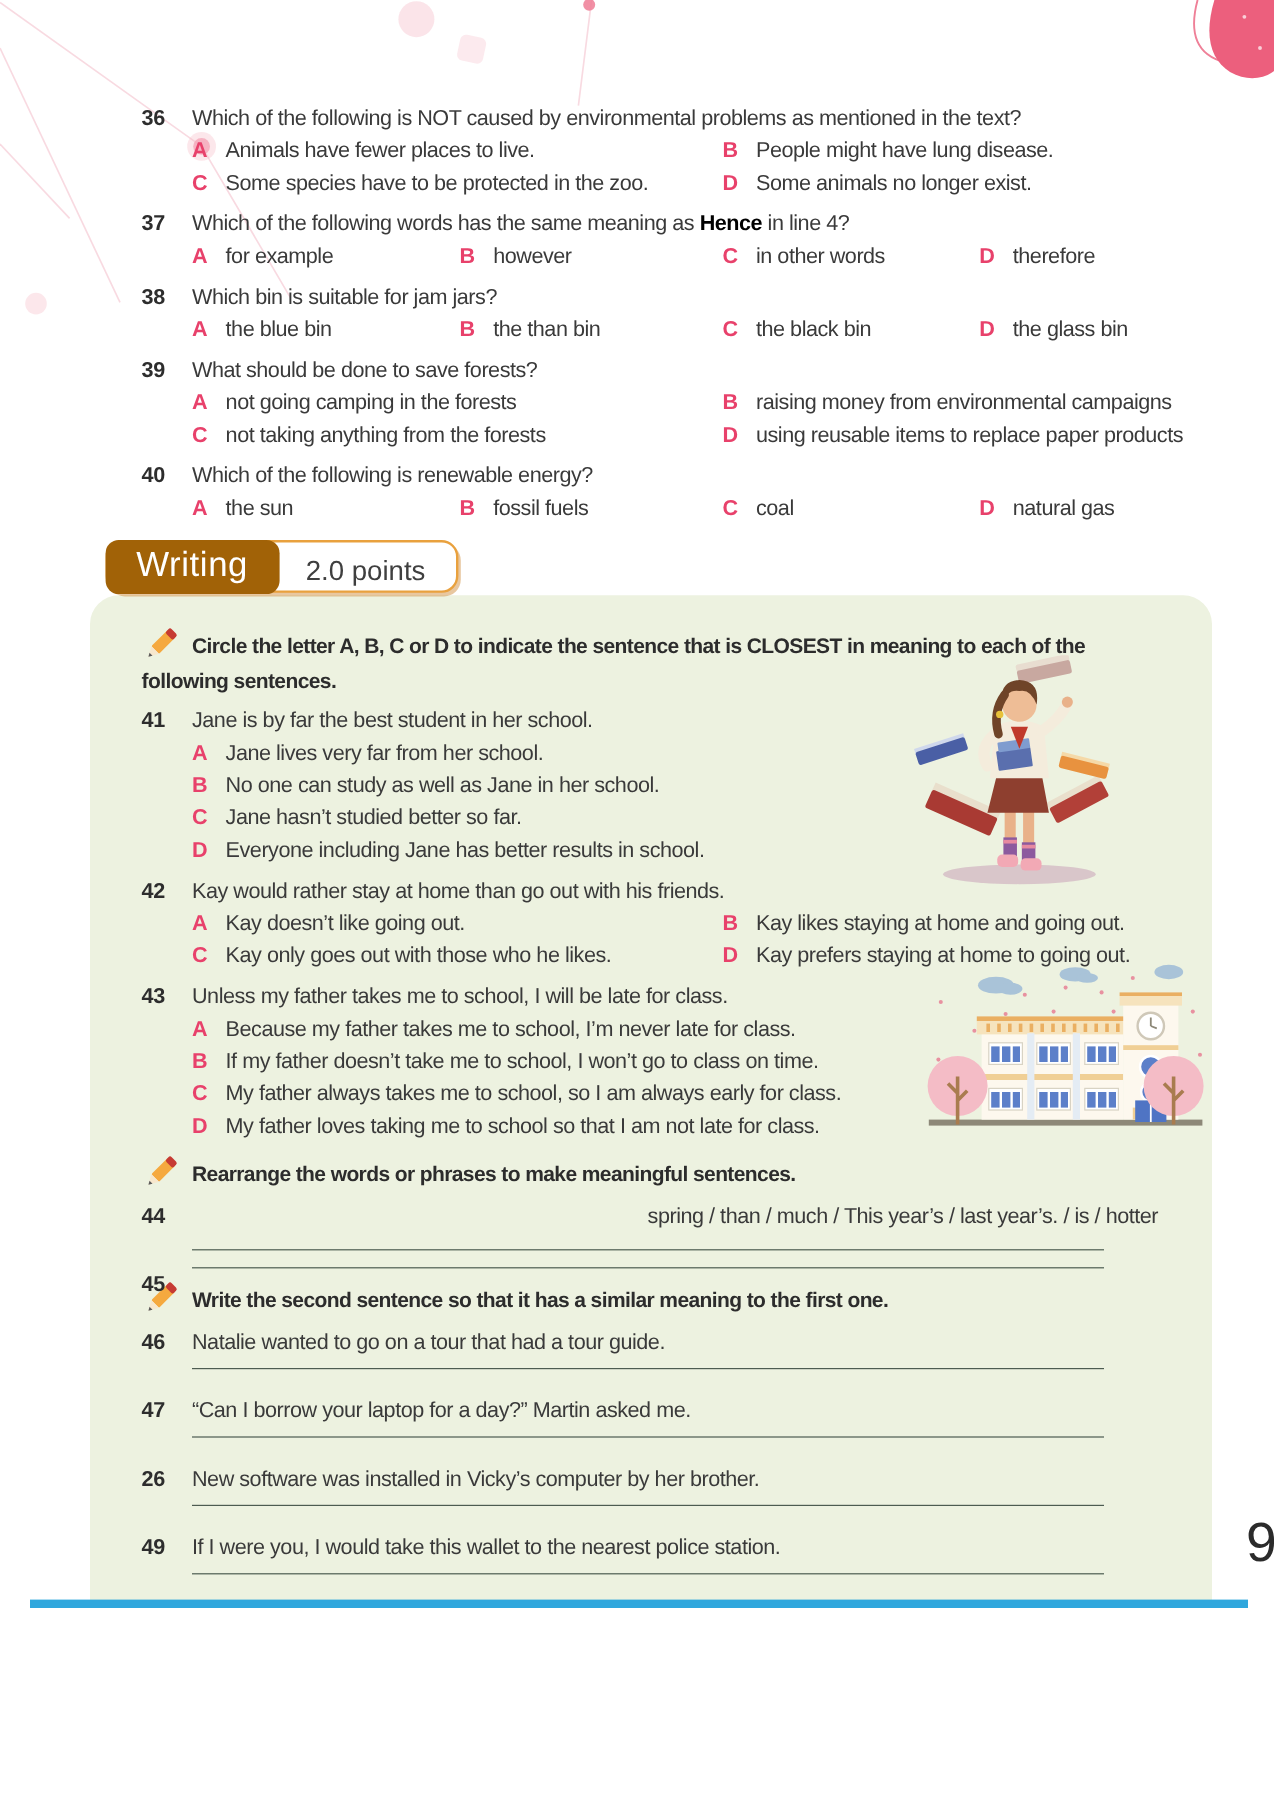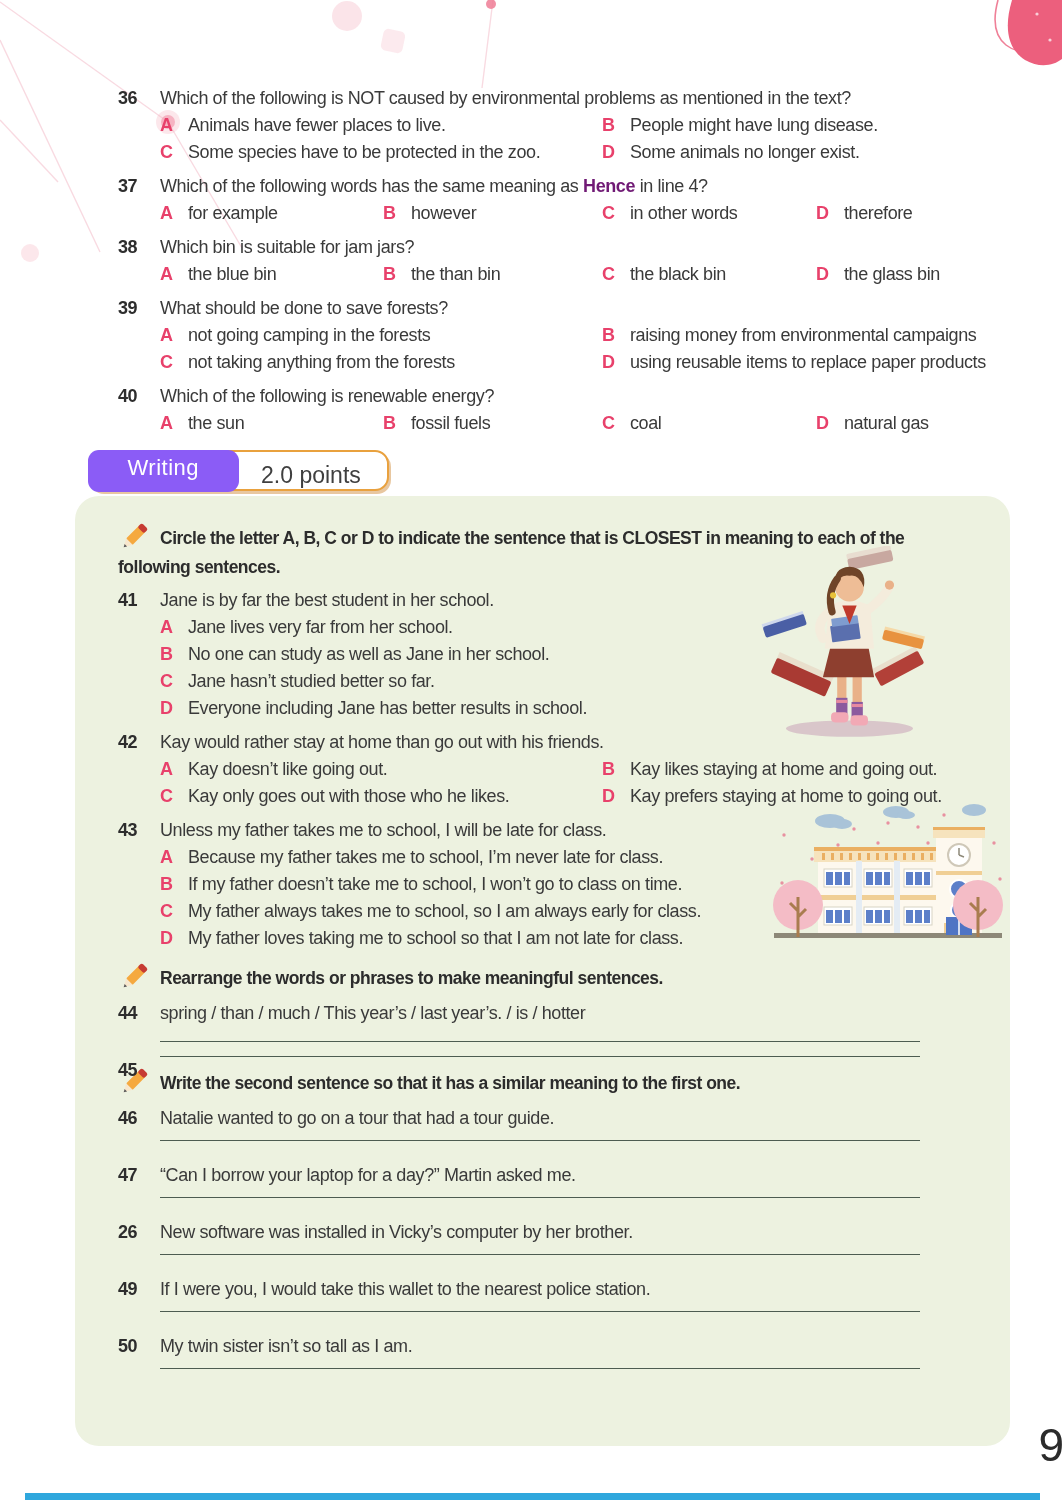--- a/index.html
+++ b/index.html
@@ -1,48 +1,48 @@
 <!DOCTYPE html>
 <html><head>
 <meta charset="utf-8">
 <style>
   html,body{margin:0;padding:0;background:#ffffff;}
-  .page{position:relative;width:1062px;height:1500px;background:#fff;overflow:hidden;
+  .page{position:relative;width:1062px;height:1340px;background:#fff;overflow:hidden;
         font-family:"Liberation Sans",sans-serif;color:#3a3a3a;font-size:18px;letter-spacing:-0.4px;}
   .decor{position:absolute;pointer-events:none;}
   
   .reading{position:absolute;top:84px;left:118px;width:904px;z-index:2;}
   .q{position:relative;padding-left:42px;margin-bottom:6px;}
   .q-num{position:absolute;left:0;top:0;font-weight:bold;color:#2d2d2d;line-height:28px;}
   .q-text{line-height:28px;color:#3a3a3a;}
-  .q-text b{color:#701a75;}
+  .q-text b{color:#000000;}
   .opt{display:flex;line-height:27px;}
   .opt-letter{font-weight:bold;color:#e8416b;flex:0 0 28px;}
   .opt-text{flex:1 1 auto;}
   .opts.row4{display:grid;grid-template-columns:223px 219px 214px 1fr;}
   .opts.grid2{display:grid;grid-template-columns:442px 1fr;}
   .opts.stack .opt{display:flex;}
   
   .writing-badge{position:absolute;top:450px;left:88px;display:inline-flex;align-items:stretch;
         background:#fff;border:2.5px solid #e9a13e;border-radius:14px;z-index:2;
         box-shadow:2px 3px 0 rgba(209,144,66,0.5);}
-  .badge-title{background:#8b5cf6;color:#fff;font-size:22px;letter-spacing:.5px;
-        padding:5px 40px 7px;border-radius:11px;margin:-2.5px;margin-right:0;}
+  .badge-title{background:#a16207;color:#fff;font-size:29px;letter-spacing:.5px;
+        padding:5px 26px 7px;border-radius:11px;margin:-2.5px;margin-right:0;}
   .badge-points{font-size:23px;color:#3f3f3f;padding:10px 26px 0 22px;letter-spacing:0;text-align:center;}
   
   .green-box{position:absolute;top:496px;left:75px;width:935px;height:950px;background:#edf2e0;
         border-radius:24px;box-sizing:border-box;padding:24px 45px 0 43px;z-index:1;}
   .instr{font-weight:bold;color:#2c2c2c;font-size:17.5px;letter-spacing:-0.5px;line-height:29px;margin:0 0 4px 0;}
   .instr .pencil{vertical-align:-8px;margin-right:8px;}
   .instr-mid{margin-top:8px;margin-bottom:6px;}
   .gq{position:relative;padding-left:42px;margin-bottom:6px;}
   .wq{position:relative;padding-left:42px;}
   .wq .sentence{line-height:28px;}
   .ans-line{border-bottom:1.6px solid #4d5c51;width:760px;}
-  .rearr{}
+  .rearr{text-align:right;}
   .rearr .ans-line{margin-top:14px;}
   .rewrite{margin-bottom:20px;}
   .rewrite .ans-line{margin-top:8px;}
   
   .student-illo{position:absolute;top:50px;right:58px;z-index:3;}
   .school-illo{position:absolute;top:303px;right:2px;z-index:3;}
   
   .page-number{position:absolute;right:-2px;bottom:28px;font-size:46px;color:#2b2b2b;letter-spacing:0;z-index:4;}
   .footer-bar{position:absolute;left:25px;bottom:0;width:1015px;height:7px;background:#2fa7dd;z-index:4;}
 </style>

